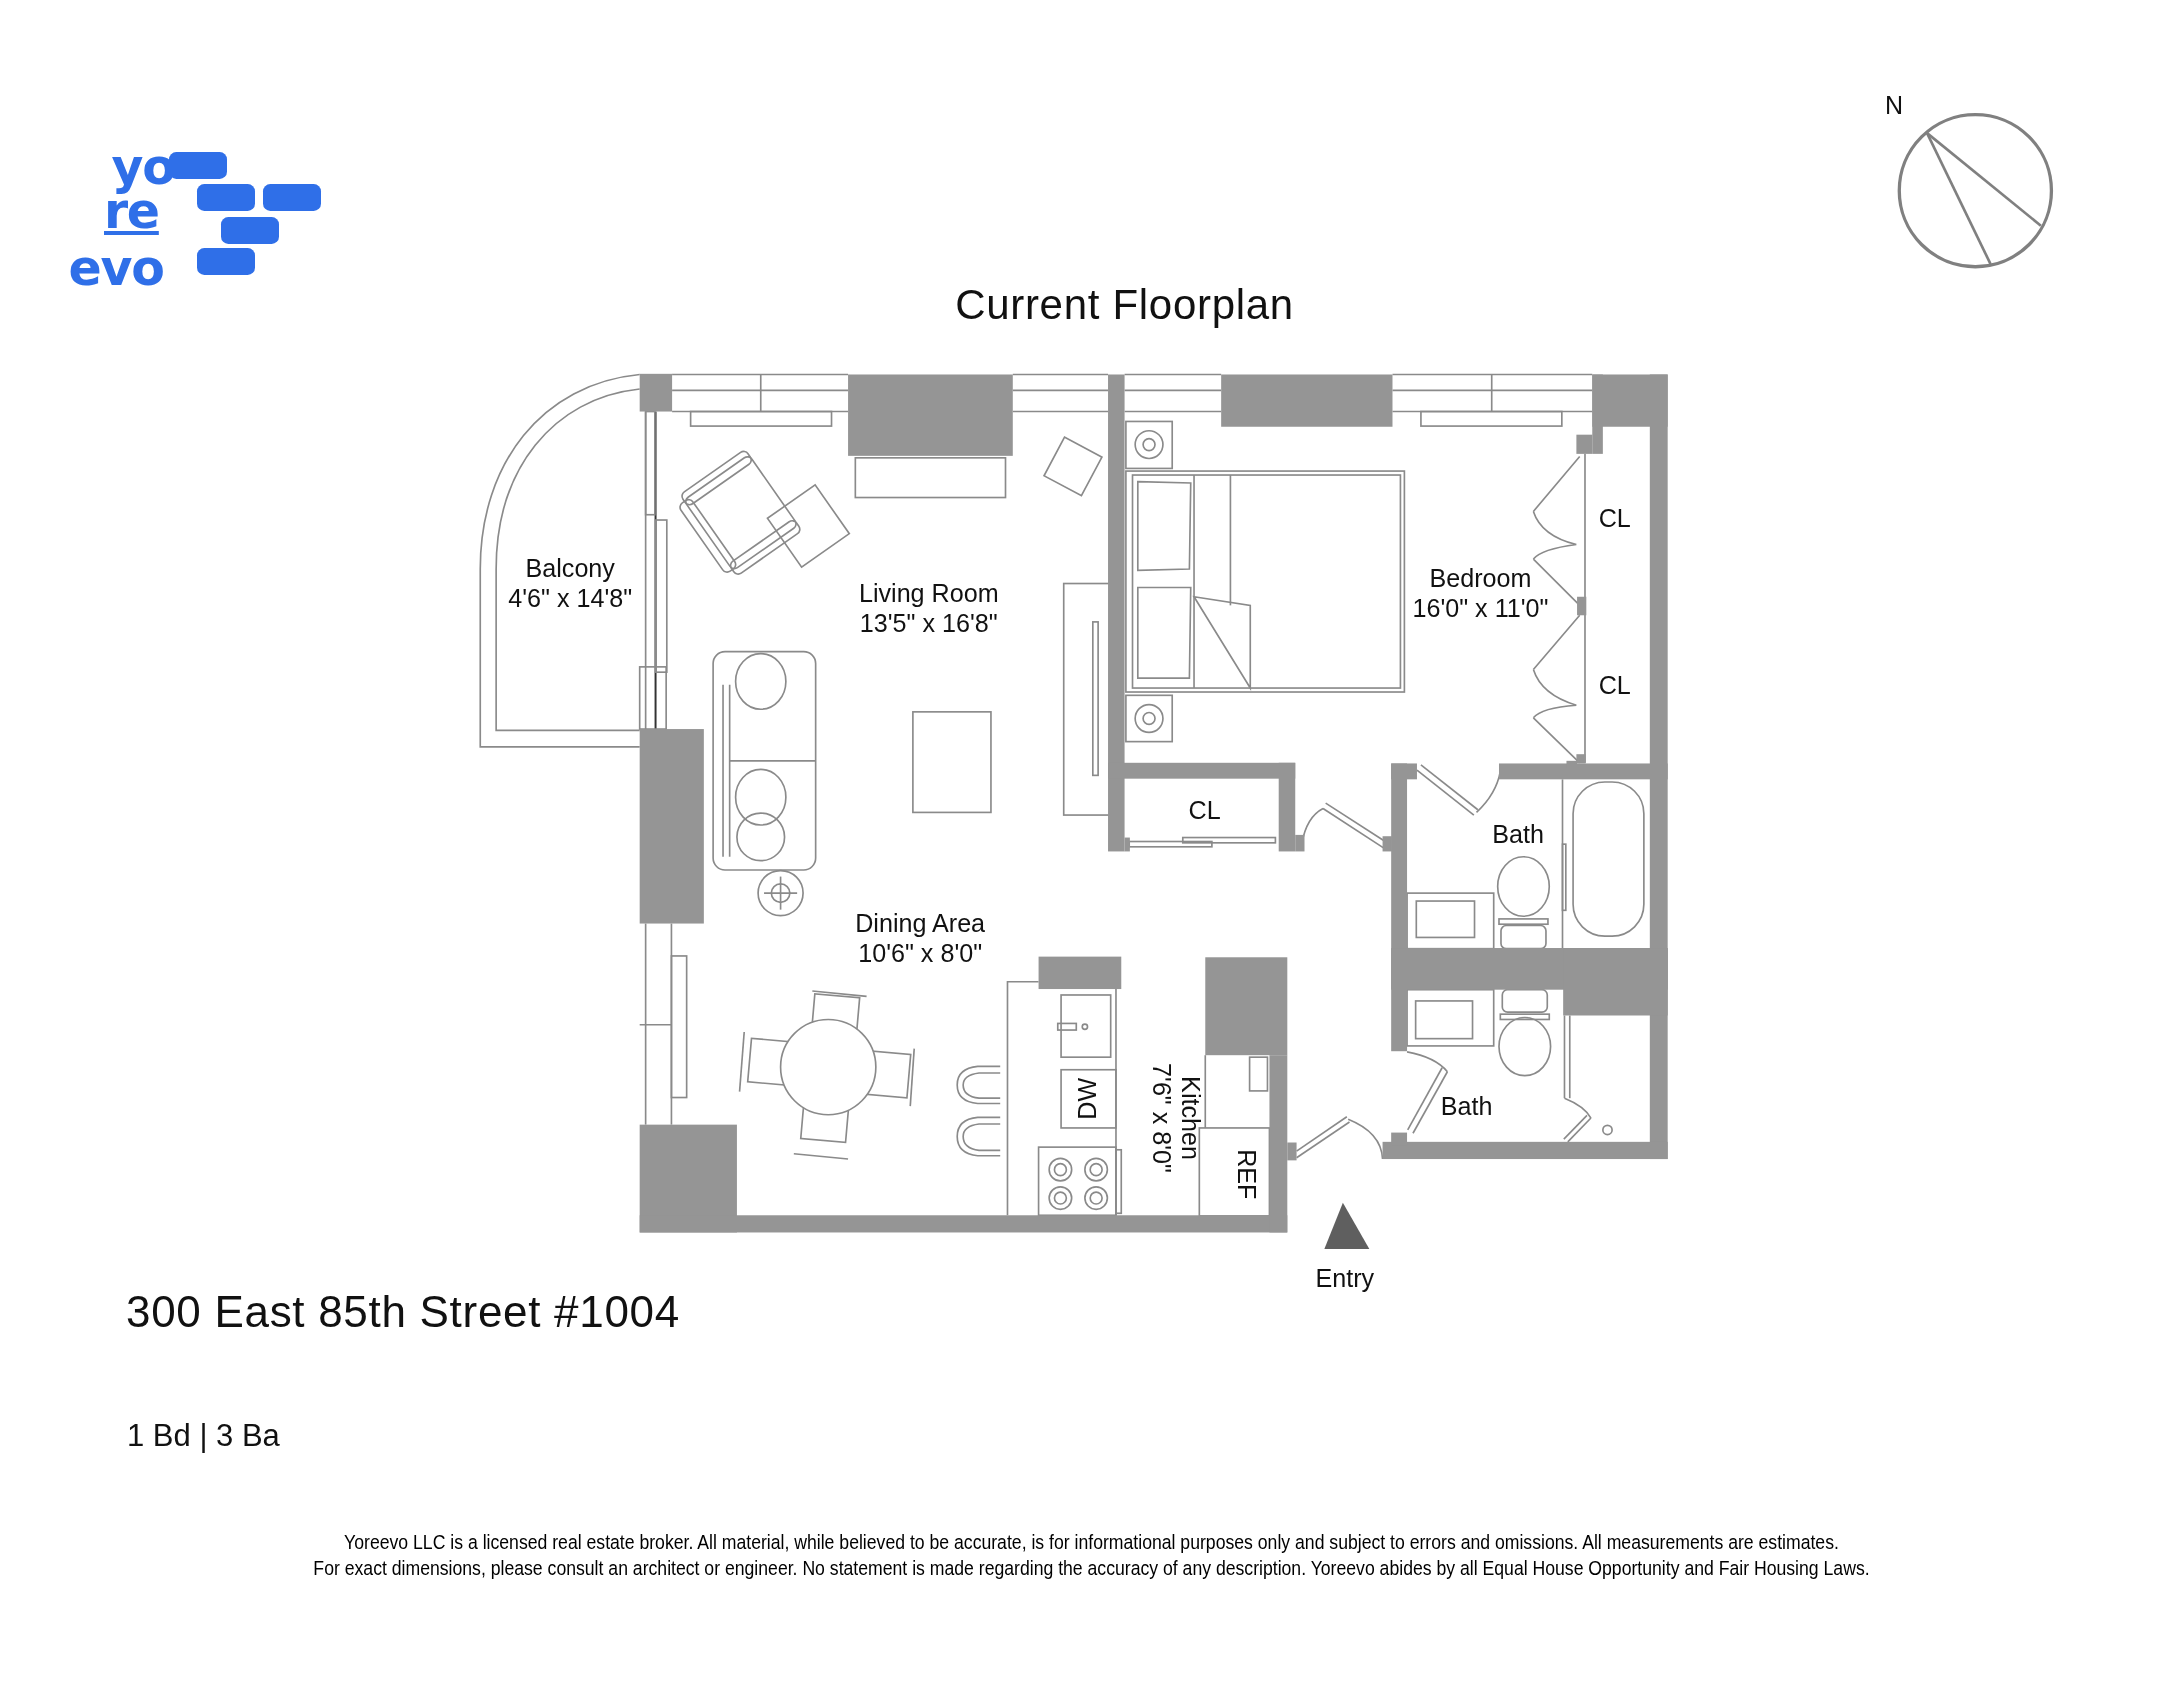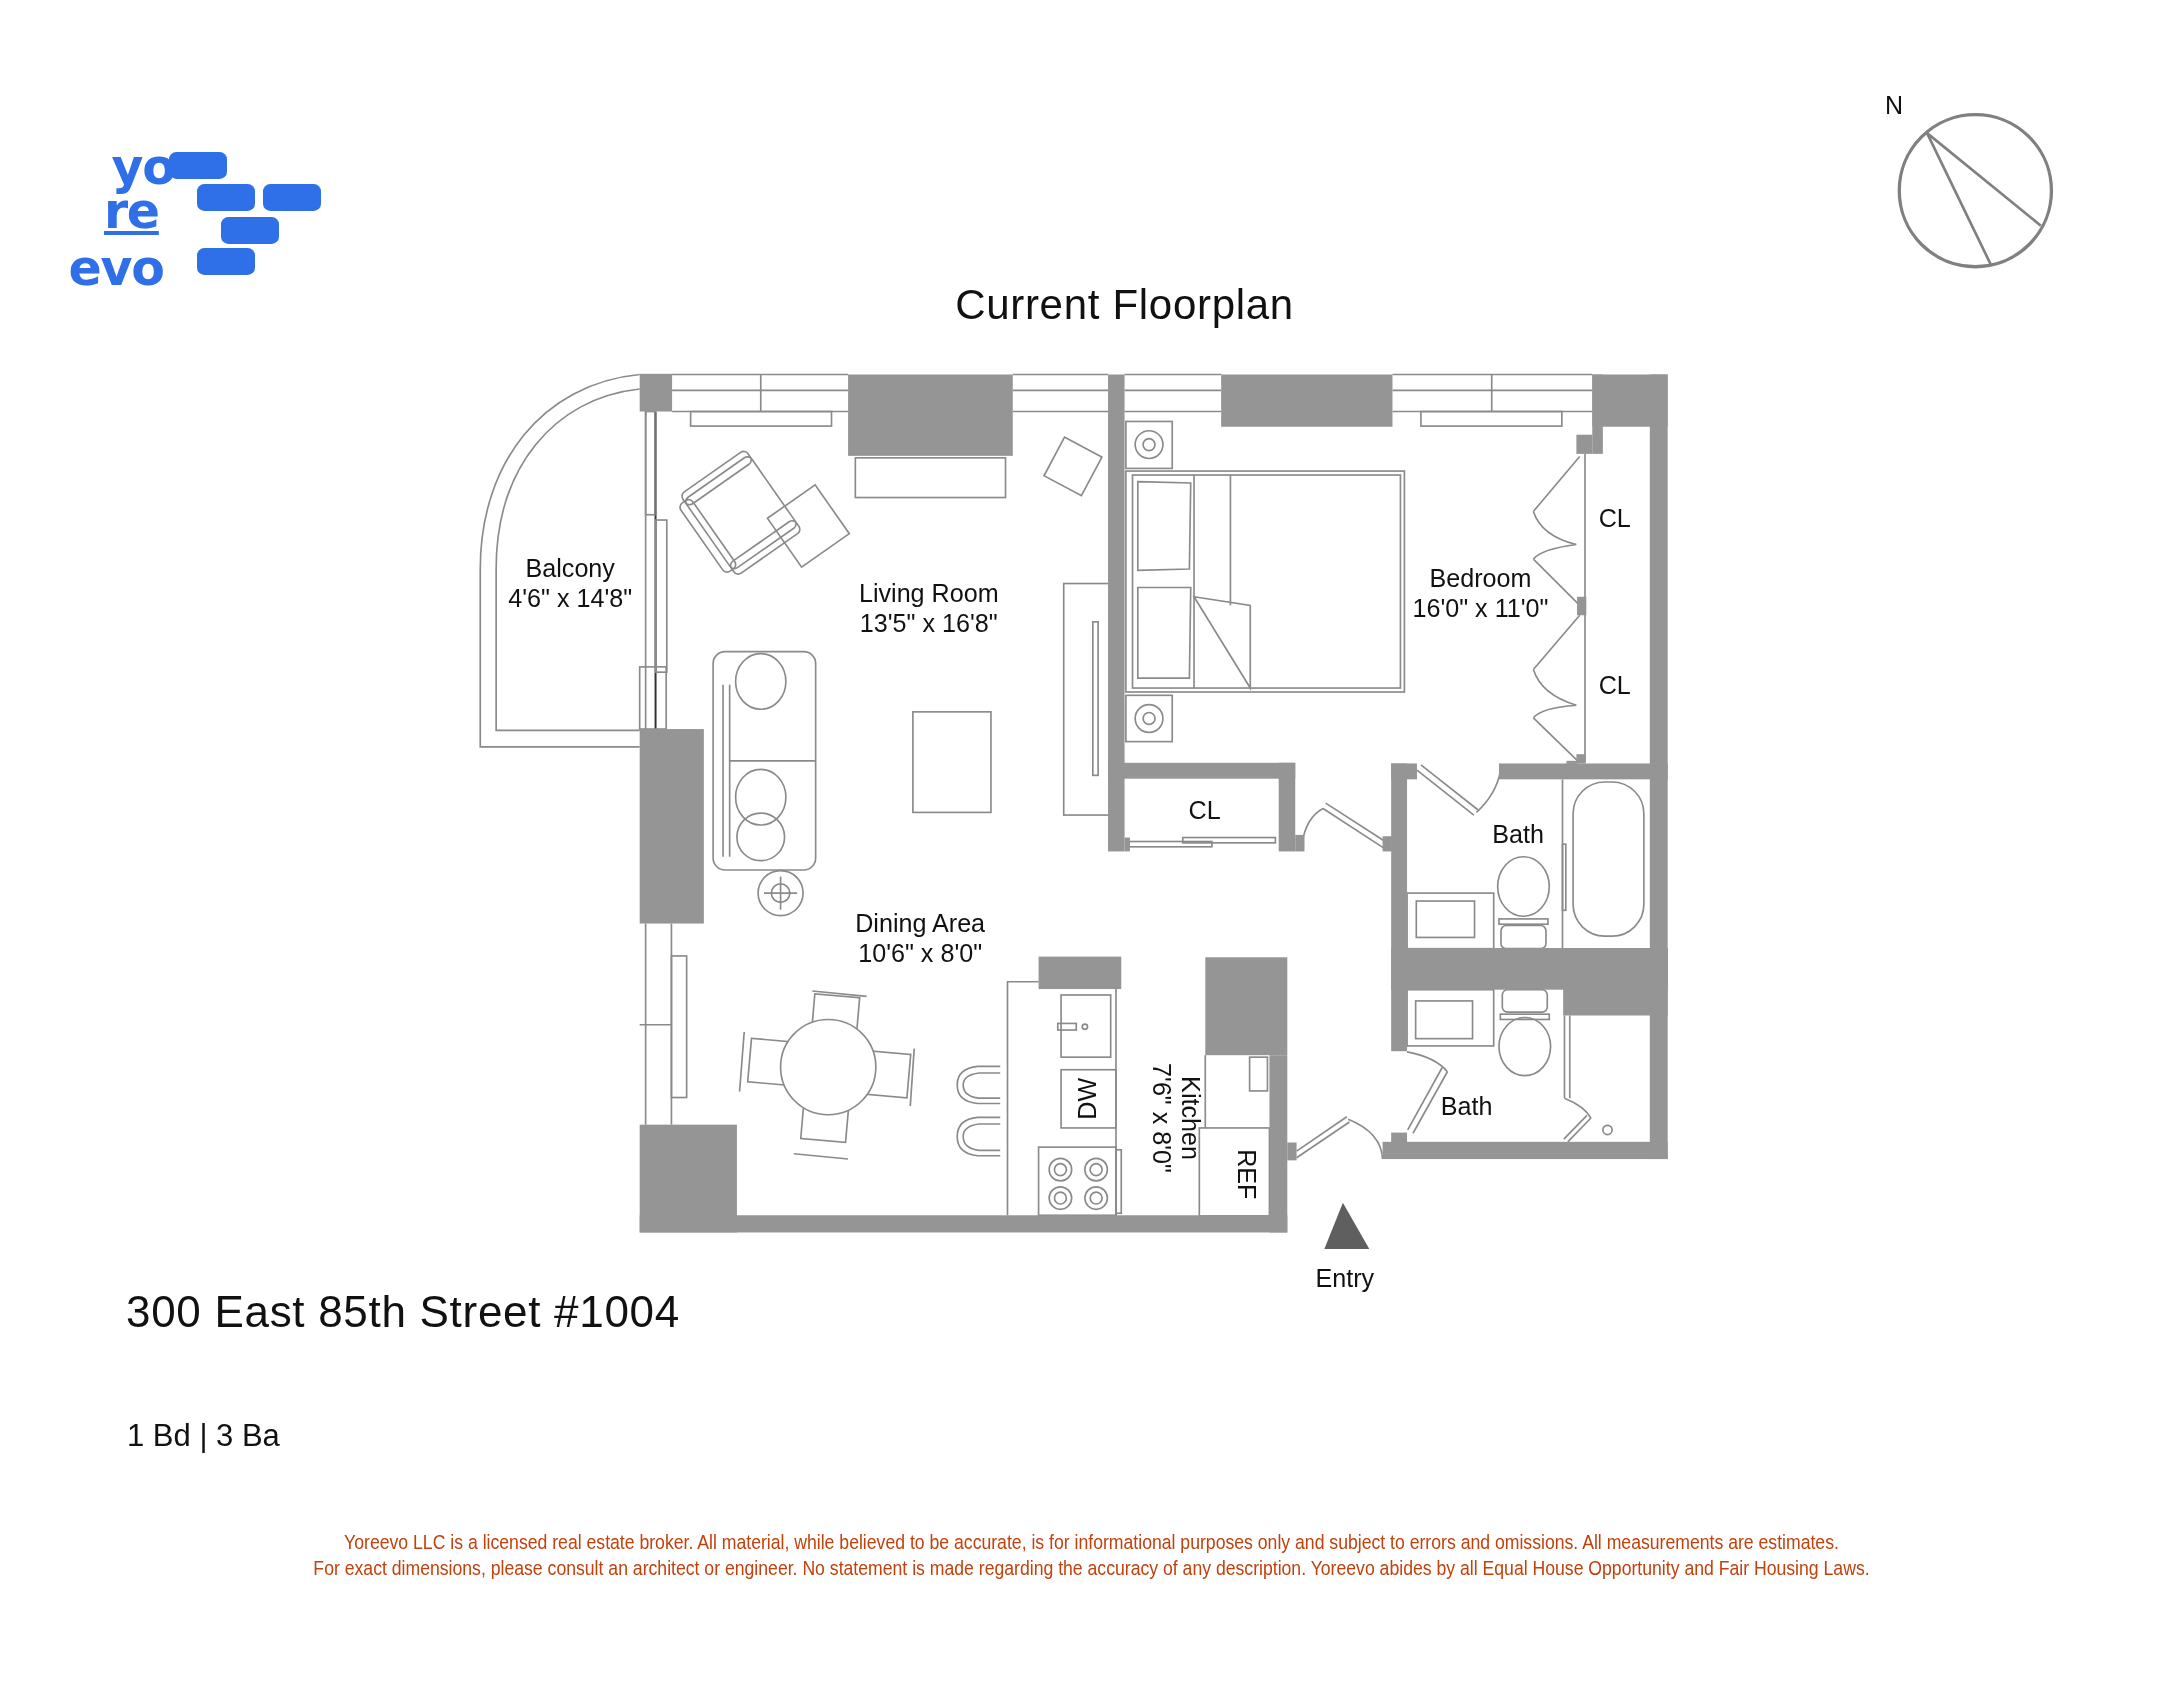--- a/index.html
+++ b/index.html
@@ -8,21 +8,21 @@
   #logo { left:66px; top:146px; width:265px; height:139px; }
   .logo-text { position:absolute; color:#2f6fe8; font-family:"DejaVu Sans", sans-serif; font-weight:bold; font-size:49px; line-height:1; letter-spacing:-1.3px; }
   .brick { position:absolute; background:#2f6fe8; border-radius:7.3px; }
   #compass-n { left:1885px; top:93px; font-size:25px; color:#111; line-height:1; }
   #compass { left:1892px; top:106px; width:172px; height:172px; }
   #page-title { left:0; width:2249px; top:284px; text-align:center; font-size:42px; color:#111; line-height:1; letter-spacing:0.7px; }
   #plan { left:0; top:0; width:2183px; height:1687px; }
   .room-label { font-family:"Liberation Sans", sans-serif; fill:#111; }
   #address { left:126px; top:1290px; font-size:44px; color:#111; line-height:1; letter-spacing:0.7px; }
   #summary { left:127px; top:1420px; font-size:31px; color:#111; line-height:1; }
-  #disclaimer { left:0; width:2183px; top:1529px; text-align:center; color:#c2410c; font-size:20.5px; line-height:26px; font-family:"Liberation Sans", sans-serif; }
+  #disclaimer { left:0; width:2183px; top:1529px; text-align:center; color:#000000; font-size:20.5px; line-height:26px; font-family:"Liberation Sans", sans-serif; }
   #disclaimer div { transform:scaleX(0.86); transform-origin:center; white-space:nowrap; }
 </style>
 </head>
 <body>
 
 <div id="logo" class="abs">
   <span class="logo-text" style="left:2.6px; top:-2.6px;margin-left:43px;">yo</span>
   <span class="logo-text" style="left:38px; top:41px;text-decoration:underline;">re</span>
   <span class="logo-text" style="left:2.6px; top:98px;">evo</span>
   <div class="brick" style="left:103px; top:6px; width:58px; height:26.5px;"></div>

